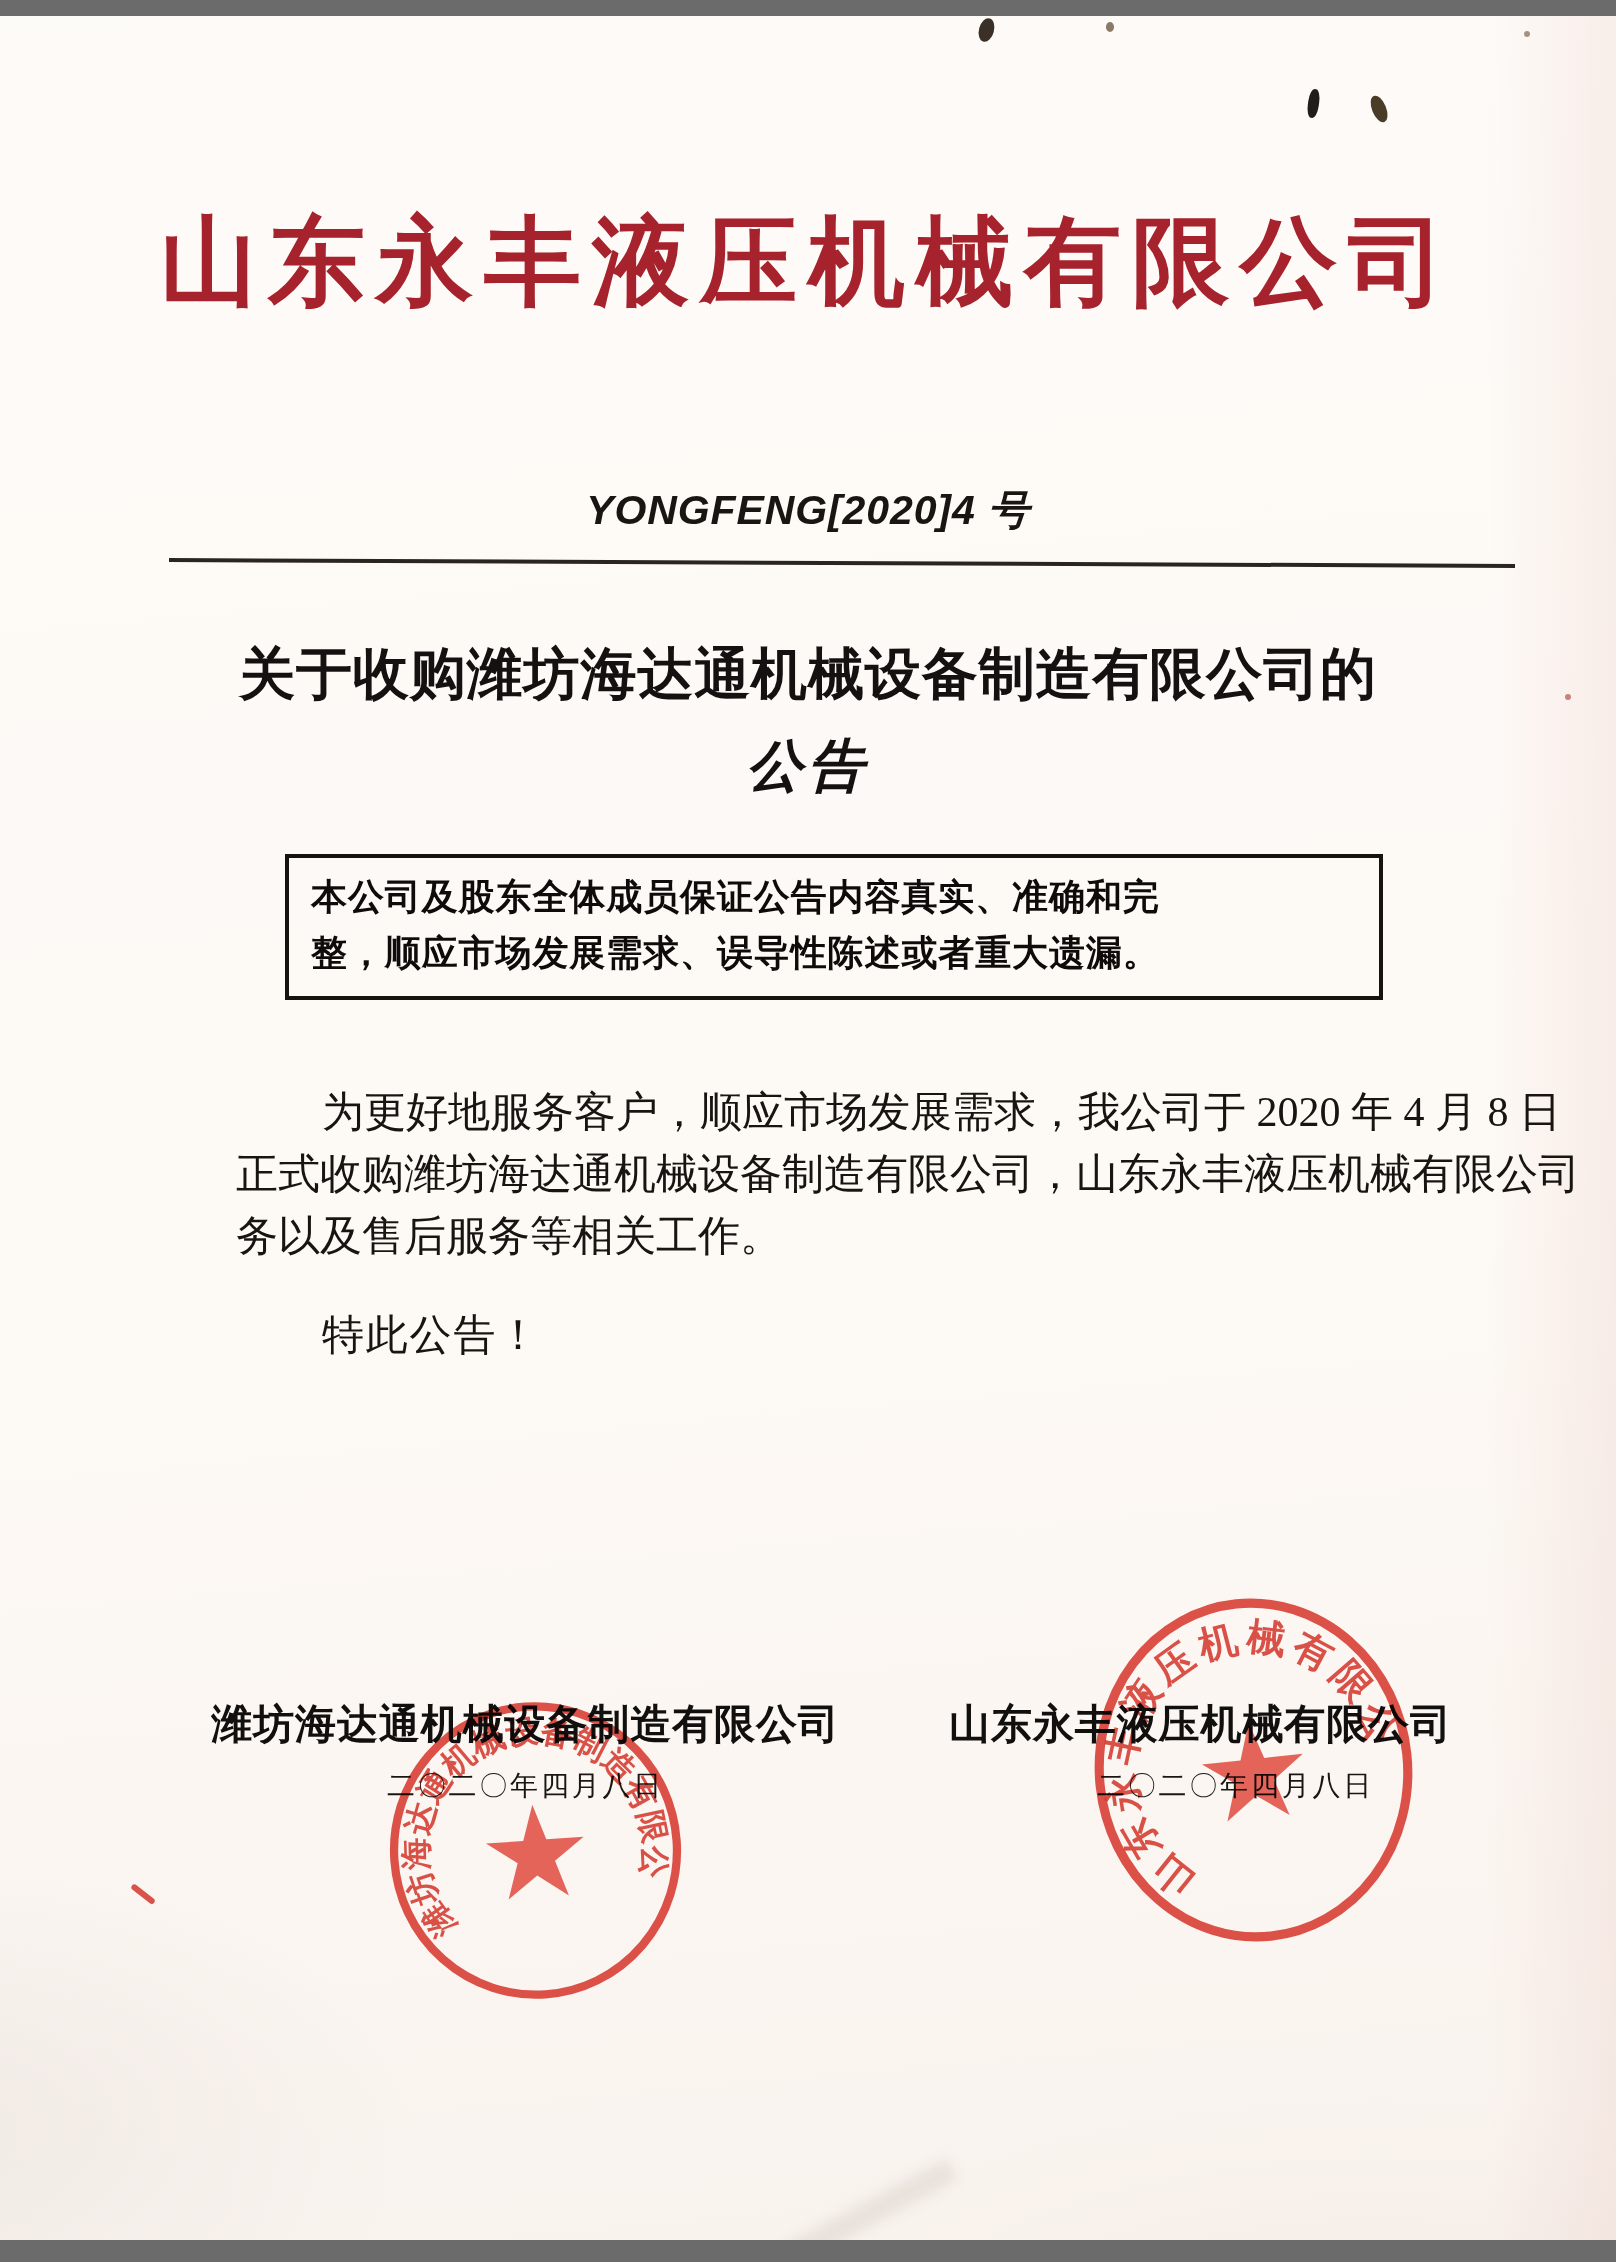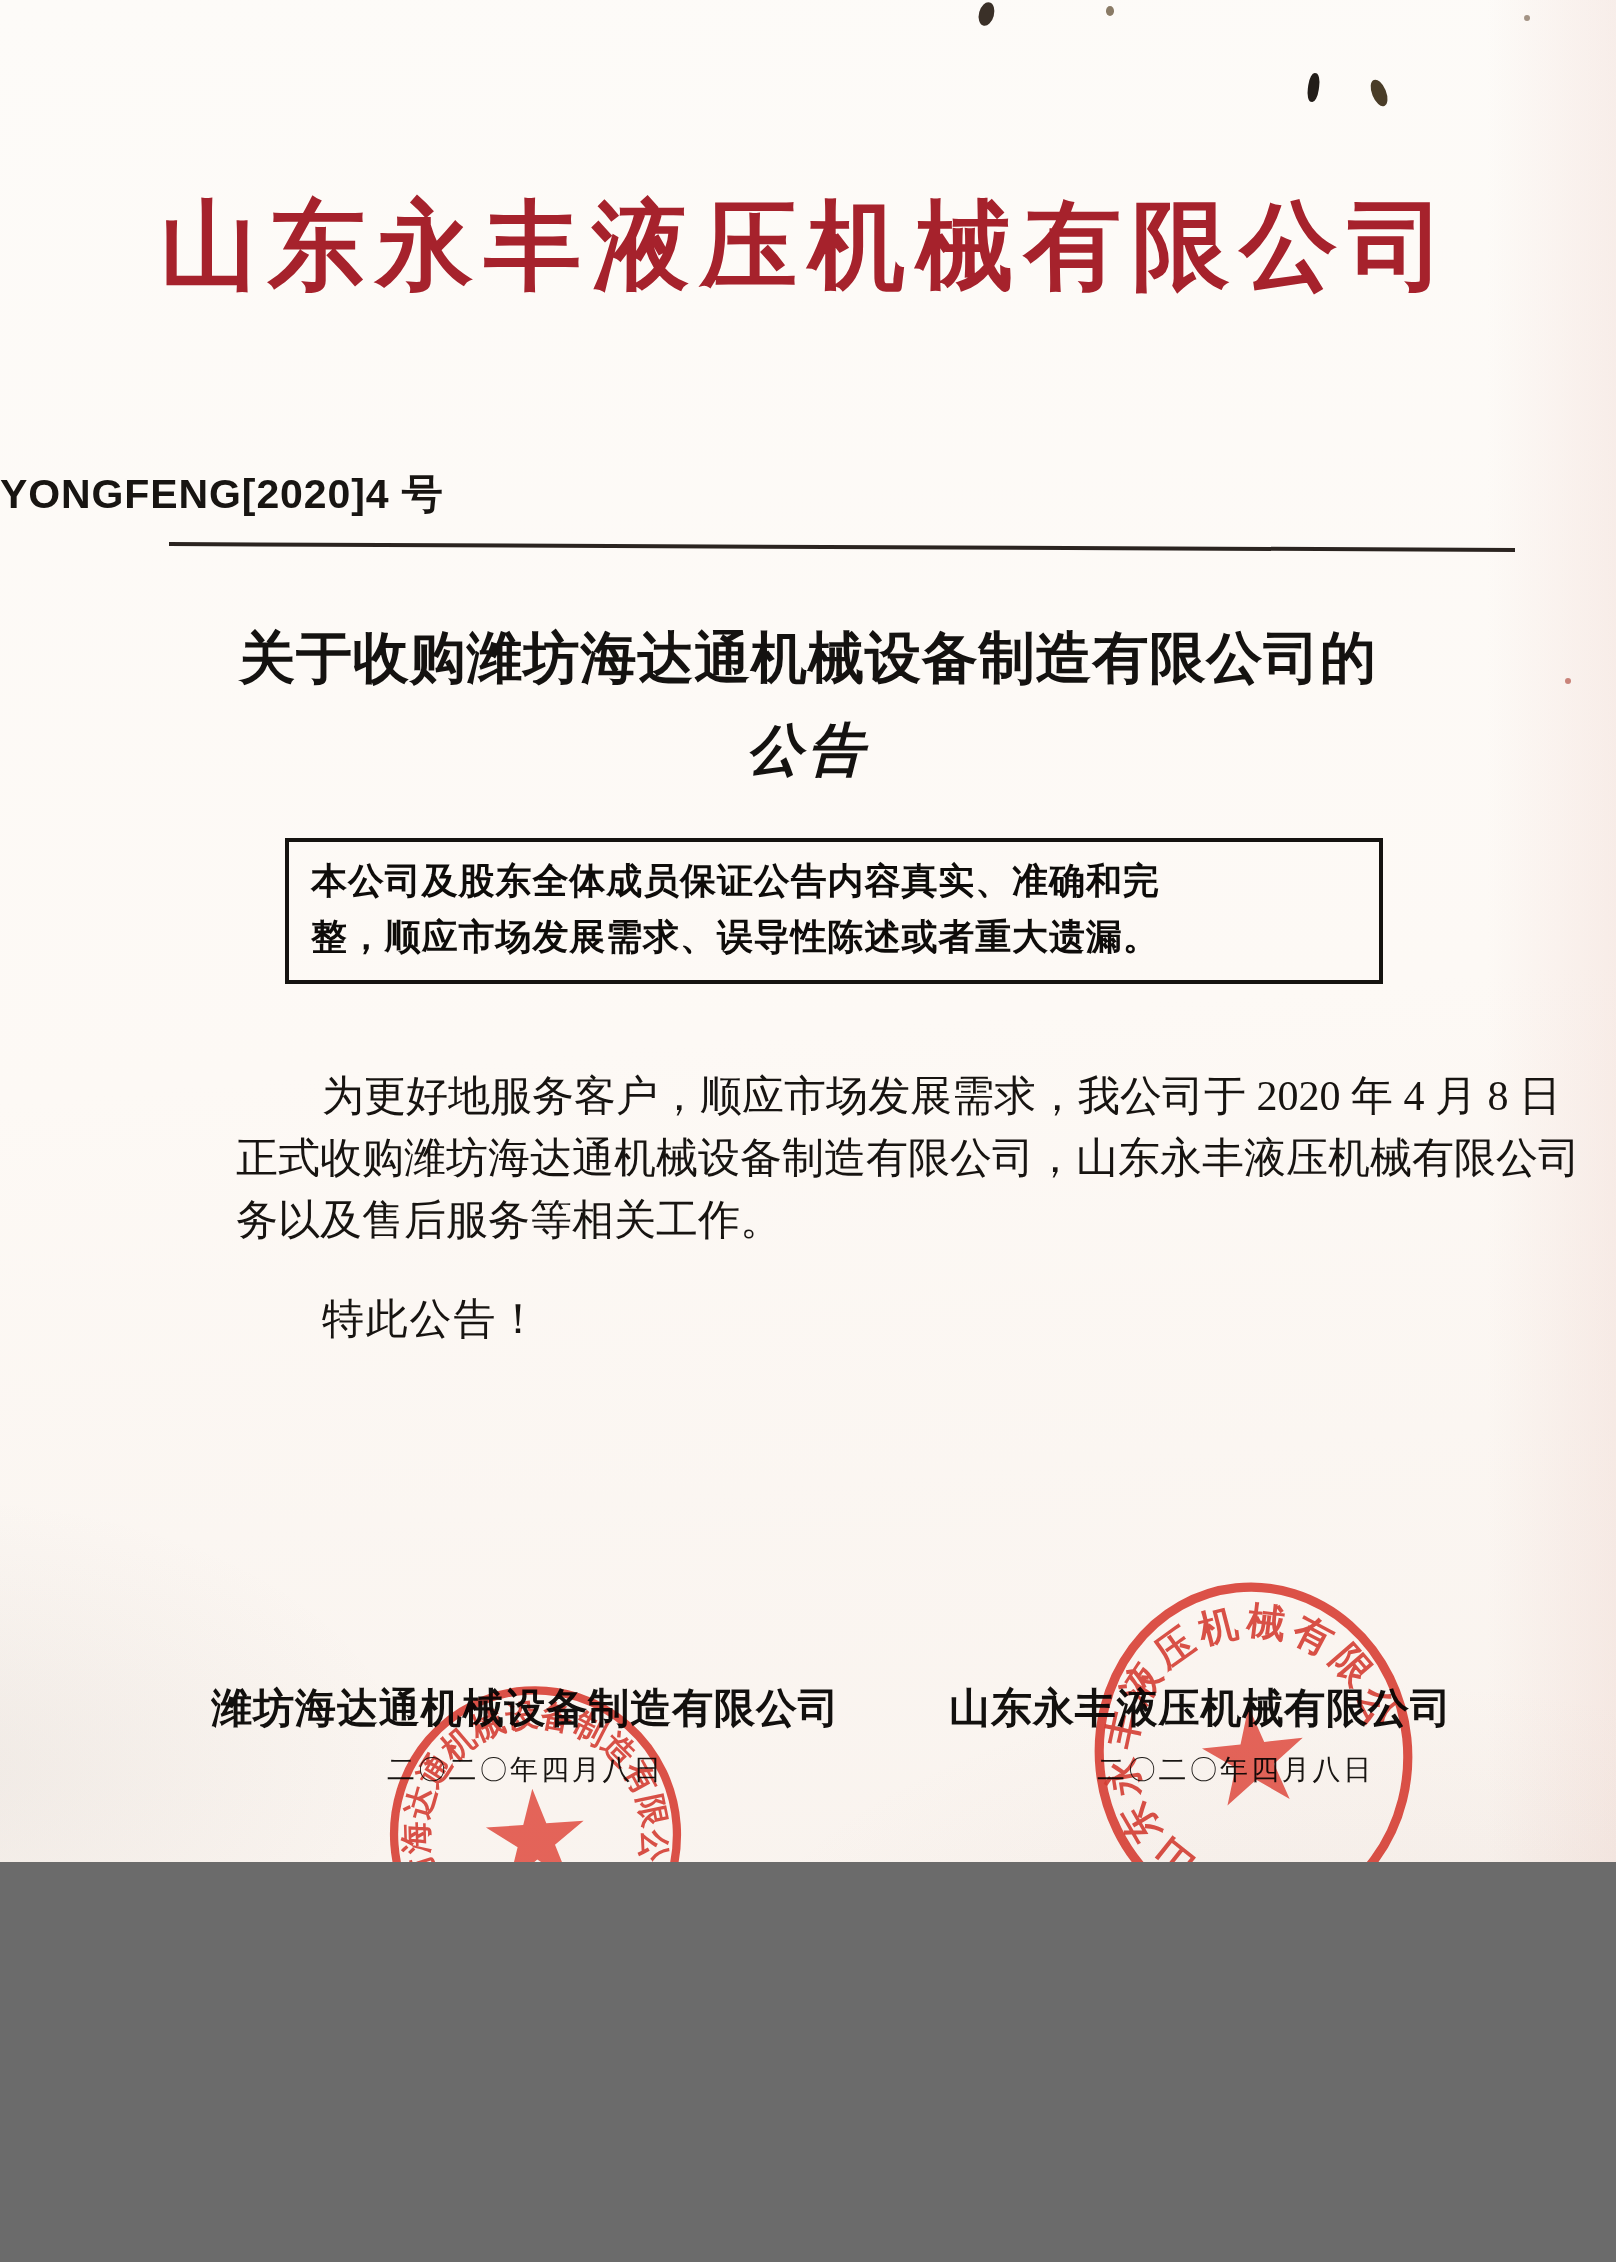--- a/index.html
+++ b/index.html
@@ -1,39 +1,40 @@
 <!DOCTYPE html>
 <html style="font-size:14.7px"><head>
 <meta charset="utf-8">
 <style>
   html,body{margin:0;padding:0;background:#6b6b6b;}
   .page{
     position:relative;
-    width:1616px;height:1862px;
-    margin:0 auto;
+    width:1616px;height:2224px;
+    margin:16px auto;
     overflow:hidden;
     background:
       radial-gradient(1102px 551px at 85% 108%, rgba(190,160,150,.10), rgba(0,0,0,0) 60%),
       radial-gradient(826px 459px at -5% 95%, rgba(120,105,95,.08), rgba(0,0,0,0) 60%),
       linear-gradient(to right, rgba(0,0,0,0) 92%, rgba(228,190,182,.22) 100%),
       linear-gradient(175deg,#fdfbf8 0%, #fdf9f5 55%, #f9f3ee 100%);
     font-family:"Liberation Serif","DejaVu Serif",serif;
     color:#1d1a17;
   }
   .company-title{
     position:absolute;top:182px;left:0;width:100%;
     text-align:center;
     font-family:"Liberation Serif","DejaVu Serif",serif;
     font-weight:bold;font-size:97px;letter-spacing:11px;
     color:#a6222c;white-space:nowrap;
   }
   .doc-number{
     position:absolute;top:467px;left:0;width:100%;
+    text-align:center;
     font-family:"Liberation Sans","DejaVu Sans",sans-serif;
-    font-weight:bold;font-size:41px;letter-spacing:0.9px;color:#181512;
+    font-weight:bold;font-size:41px;letter-spacing:0.9px;color:#181512;font-style:italic;
   }
   .divider{
     position:absolute;top:545px;left:169px;width:1346px;height:3.7px;
     background:#2b2420;transform:rotate(0.25deg);
   }
   .heading-1{
     position:absolute;top:621px;left:0;width:100%;
     text-align:center;font-weight:bold;font-size:56px;letter-spacing:0.9px;
     color:#141210;white-space:nowrap;
   }

